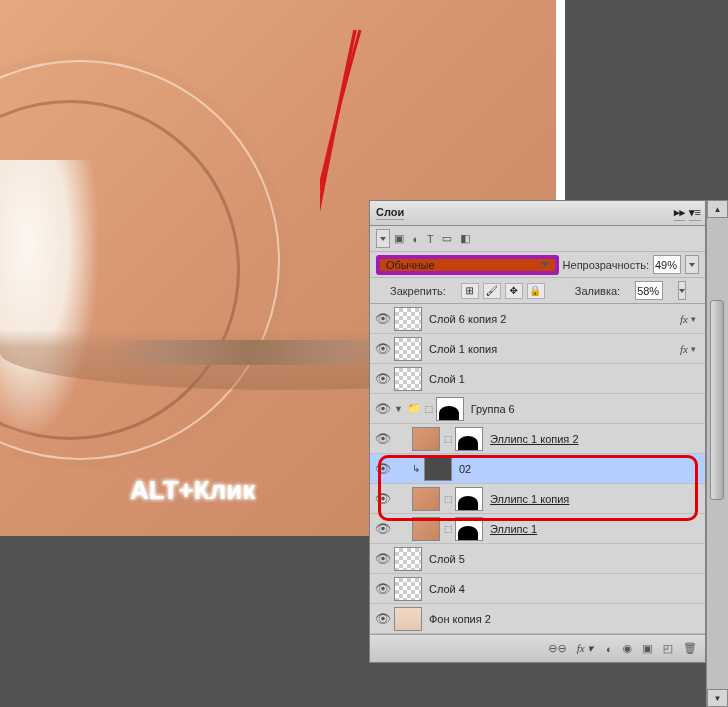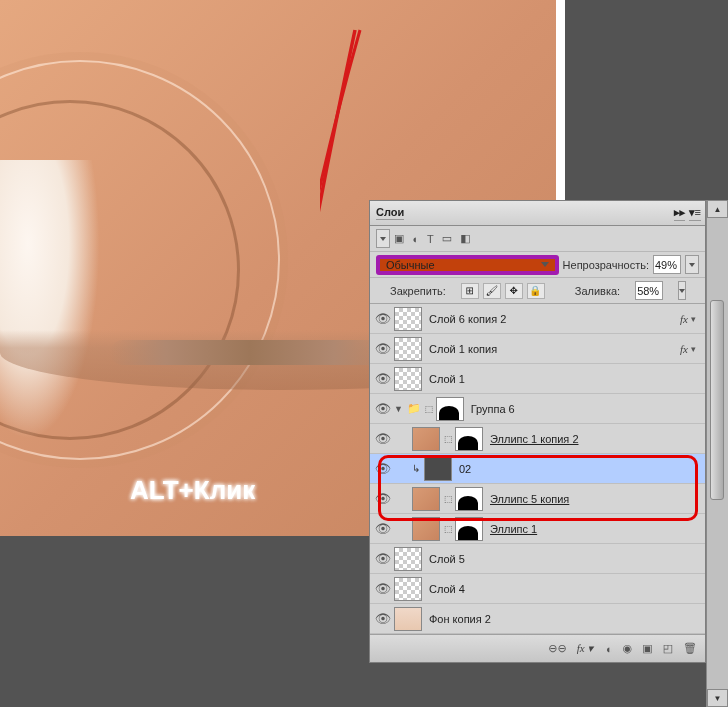--- a/index.html
+++ b/index.html
@@ -162,21 +162,21 @@
         <span class="clip-ic">↳</span>
         <div class="thumb dark"></div>
         <div class="layer-name">02</div>
       </div>
       <div class="layer">
         <div class="eye">👁</div>
         <div class="indent"></div>
         <div class="thumb filled"></div>
         <span class="link-ic">⬚</span>
         <div class="thumb mask"></div>
-        <div class="layer-name underline">Эллипс 5 копия</div>
+        <div class="layer-name underline">Эллипс 1 копия</div>
       </div>
       <div class="layer">
         <div class="eye">👁</div>
         <div class="indent"></div>
         <div class="thumb filled"></div>
         <span class="link-ic">⬚</span>
         <div class="thumb mask"></div>
         <div class="layer-name underline">Эллипс 1</div>
       </div>
       <div class="layer">

